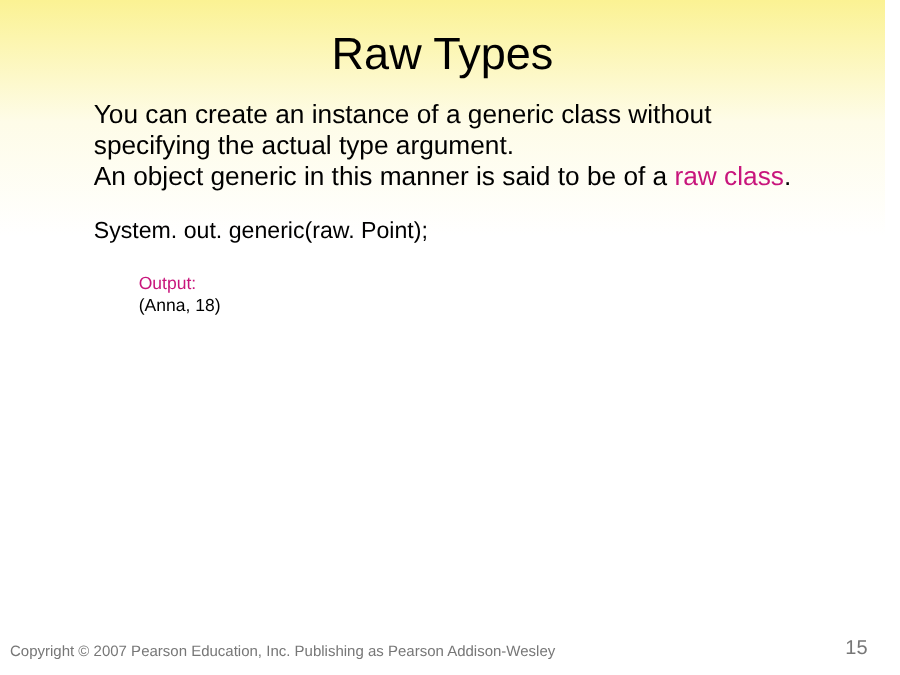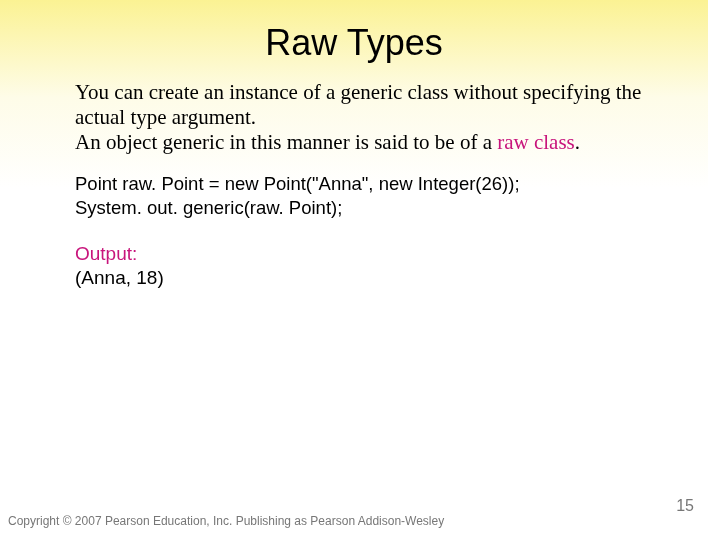--- a/index.html
+++ b/index.html
@@ -26,70 +26,69 @@
     padding-bottom: 8px;
     letter-spacing: 0px;
   }
   .body {
     padding: 8px 62px 0 75px;
   }
   .para1 {
     font-size: 21px;
     line-height: 1.18;
     color: #000;
-    font-family: Liberation Serif, serif;
   }
   .accent {
     color: #c8157c;
   }
   .code {
     margin-top: 18px;
     font-size: 18.5px;
     line-height: 1.3;
     color: #000;
   }
   .output-block {
     margin-top: 22px;
-    font-size: 19px;
+    font-size: 14px;
     line-height: 1.25;
+    margin-left: 36px;
   }
   .output-label {
     color: #c8157c;
   }
   .footer {
     position: absolute;
     left: 8px;
     bottom: 12px;
     font-size: 12px;
     color: #777;
   }
   .pagenum {
     position: absolute;
     right: 14px;
-    bottom: 25px;
+    bottom: 12px;
     font-size: 16px;
     color: #777;
   }
 </style>
 </head>
 <body>
 
 <div class="slide">
 
   <div class="title">Raw Types</div>
 
   <div class="body">
 
     <div class="para1">
       <span>You can create an instance of a generic class without specifying the actual type argument.</span><br>
       <span>An object generic in this manner is said to be of a </span><span class="accent">raw class</span><span>.</span>
     </div>
 
     <div class="code">
-      <div>Point raw. Point = new Point("Anna", new Integer(26));</div>
       <div>System. out. generic(raw. Point);</div>
     </div>
 
     <div class="output-block">
       <div class="output-label">Output:</div>
       <div>(Anna, 18)</div>
     </div>
 
   </div>
 

